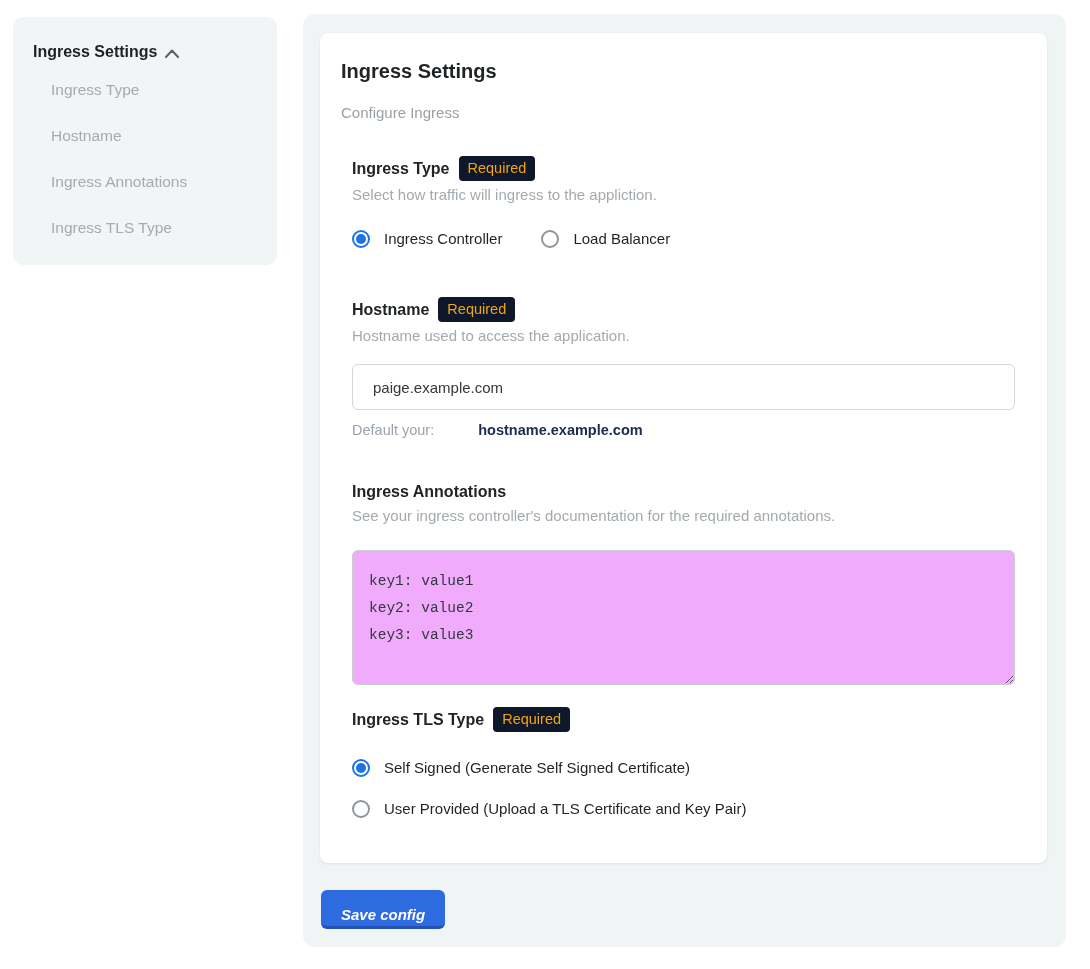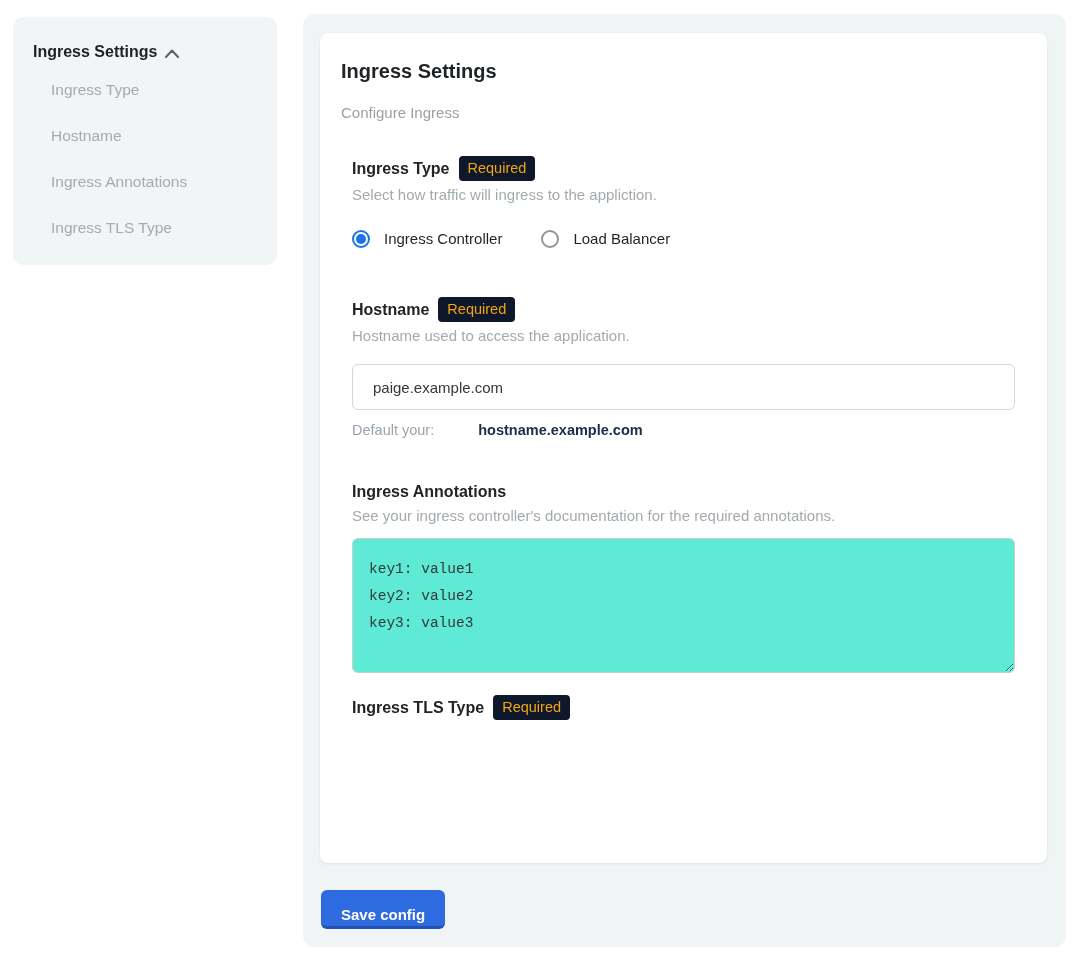--- a/index.html
+++ b/index.html
@@ -92,36 +92,36 @@
     font-family: Liberation Sans, sans-serif;
     font-size: 15px; color: #33383c;
     border: 1px solid #d2d7d8; border-radius: 6px;
     background: #ffffff; outline: none;
   }
   .helper { margin-top: 11px; font-size: 14.5px; line-height: 18px; color: #9aa3ac; }
   .helper b { color: #1c2b4e; font-weight: 700; margin-left: 40px; }
 
   .annotations-textarea {
     display: block; width: 663px; height: 135px;
-    margin-top: 12px; padding: 17px 16px;
+    margin-top: 24px; padding: 17px 16px;
     font-family: "Liberation Mono", "DejaVu Sans Mono", monospace;
     font-size: 14.5px; line-height: 27px; color: #33383c;
     border: 1px solid #c9cfd1; border-radius: 6px;
-    background: #5eead4; outline: none; resize: both;
+    background: #f0abfc; outline: none; resize: both;
   }
 
   
   .save-btn {
     margin: 27px 0 0 1px;
     height: 39px; padding: 16px 20px;
     background: #2e6ae0; color: #ffffff;
     font-family: "Liberation Sans", sans-serif;
     font-size: 15px; font-weight: 700;
     border: none; border-bottom: 3px solid #2152b4;
-    border-radius: 6px; cursor: pointer;
+    border-radius: 6px; cursor: pointer; font-style: italic;
   }
 </style>
 </head>
 <body>
 
 <aside class="sidebar">
   <div class="sidebar-header">
     <span>Ingress Settings</span>
     <svg class="chevron-up" viewBox="0 0 14 9">
       <polyline points="1,8 7,1.5 13,8" fill="none" stroke="#5b6166" stroke-width="2" stroke-linecap="round" stroke-linejoin="round"></polyline>
@@ -176,17 +176,27 @@
       <textarea class="annotations-textarea" spellcheck="false" style="">key1: value1
 key2: value2
 key3: value3</textarea>
     </div>
 
     <div class="section sec-tls">
       <div class="section-label-row">
         <span class="section-label">Ingress TLS Type</span>
         <span class="badge">Required</span>
       </div>
+      <div class="radio-stack">
+        <label class="radio-option">
+          <span class="radio selected"></span>
+          <span>Self Signed (Generate Self Signed Certificate)</span>
+        </label>
+        <label class="radio-option">
+          <span class="radio"></span>
+          <span>User Provided (Upload a TLS Certificate and Key Pair)</span>
+        </label>
+      </div>
     </div>
   </div>
 
   <button class="save-btn">Save config</button>
 </section>
 
 </body></html>

